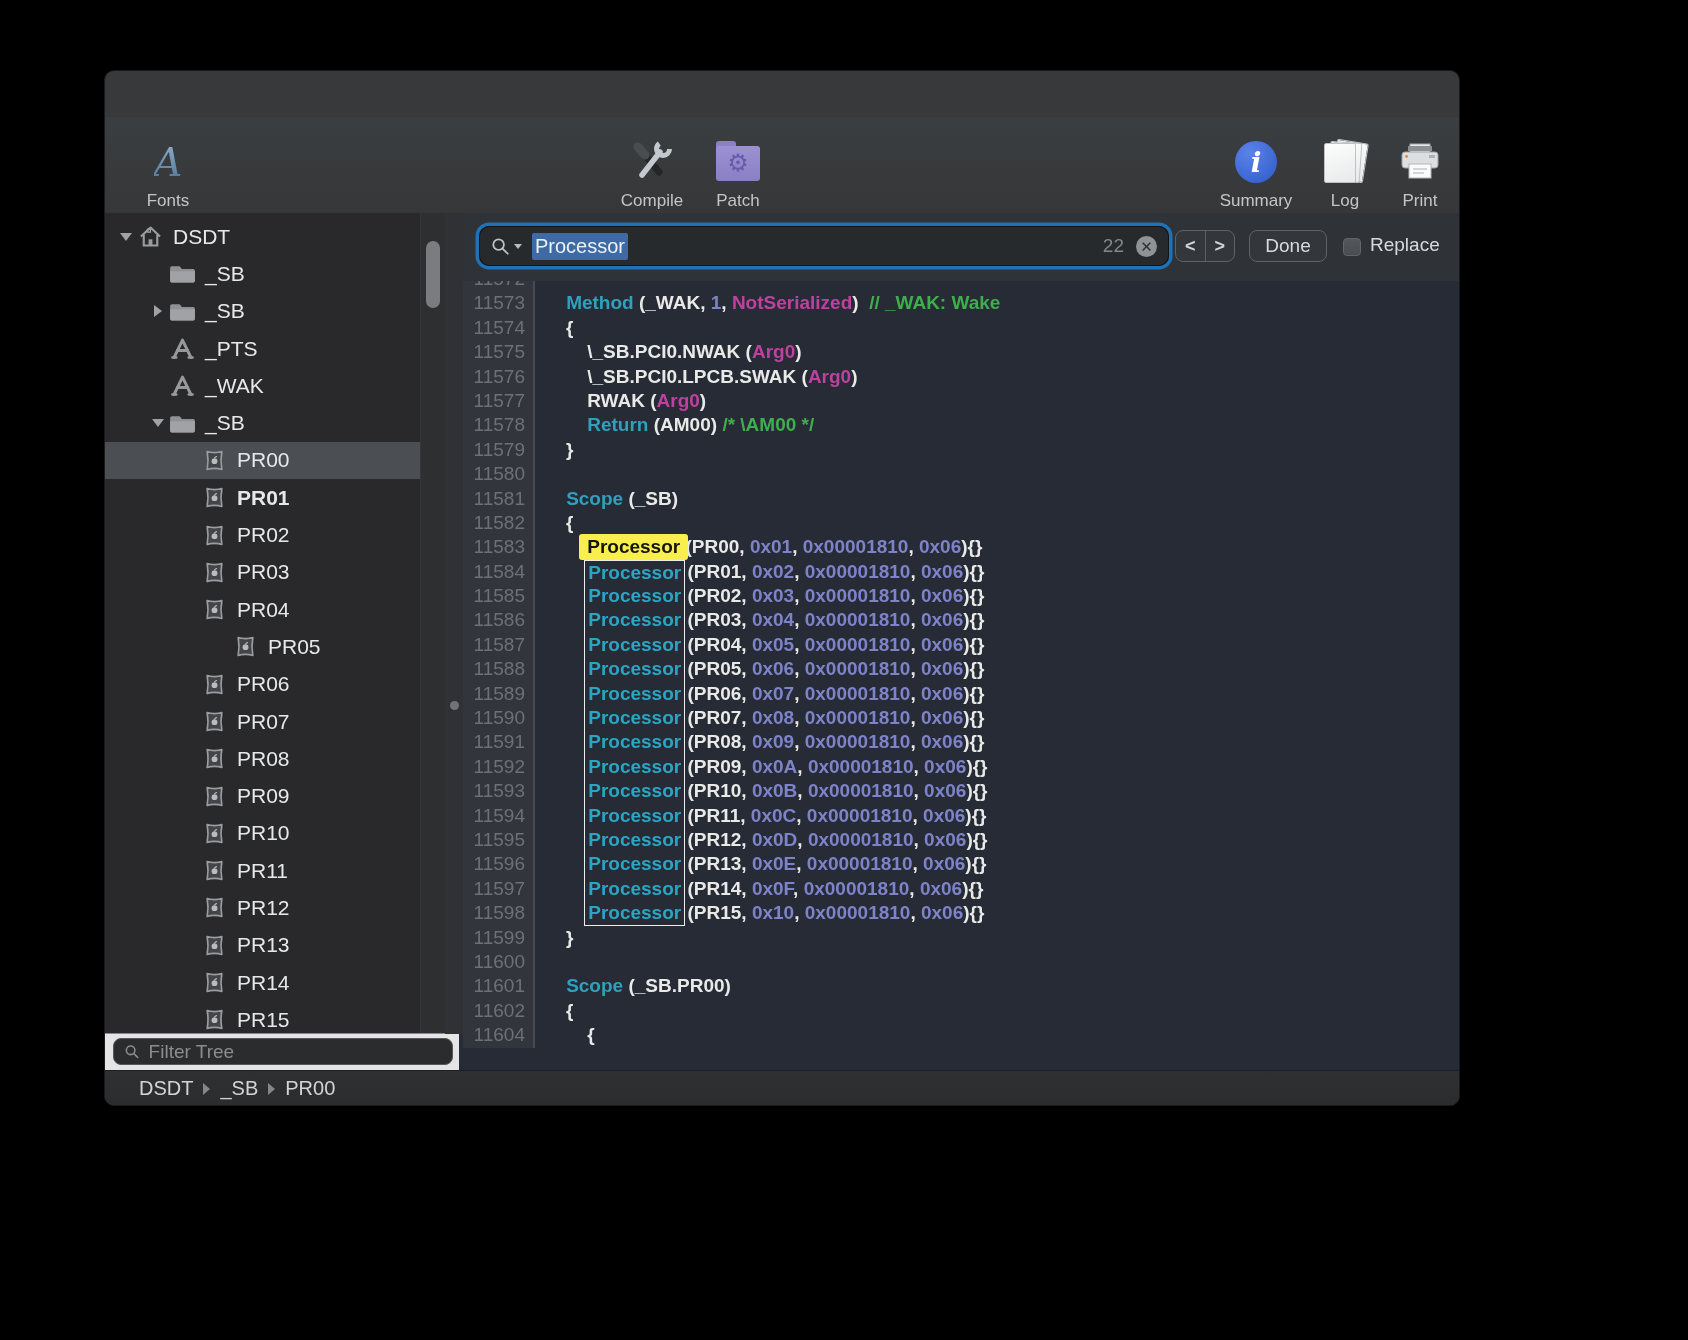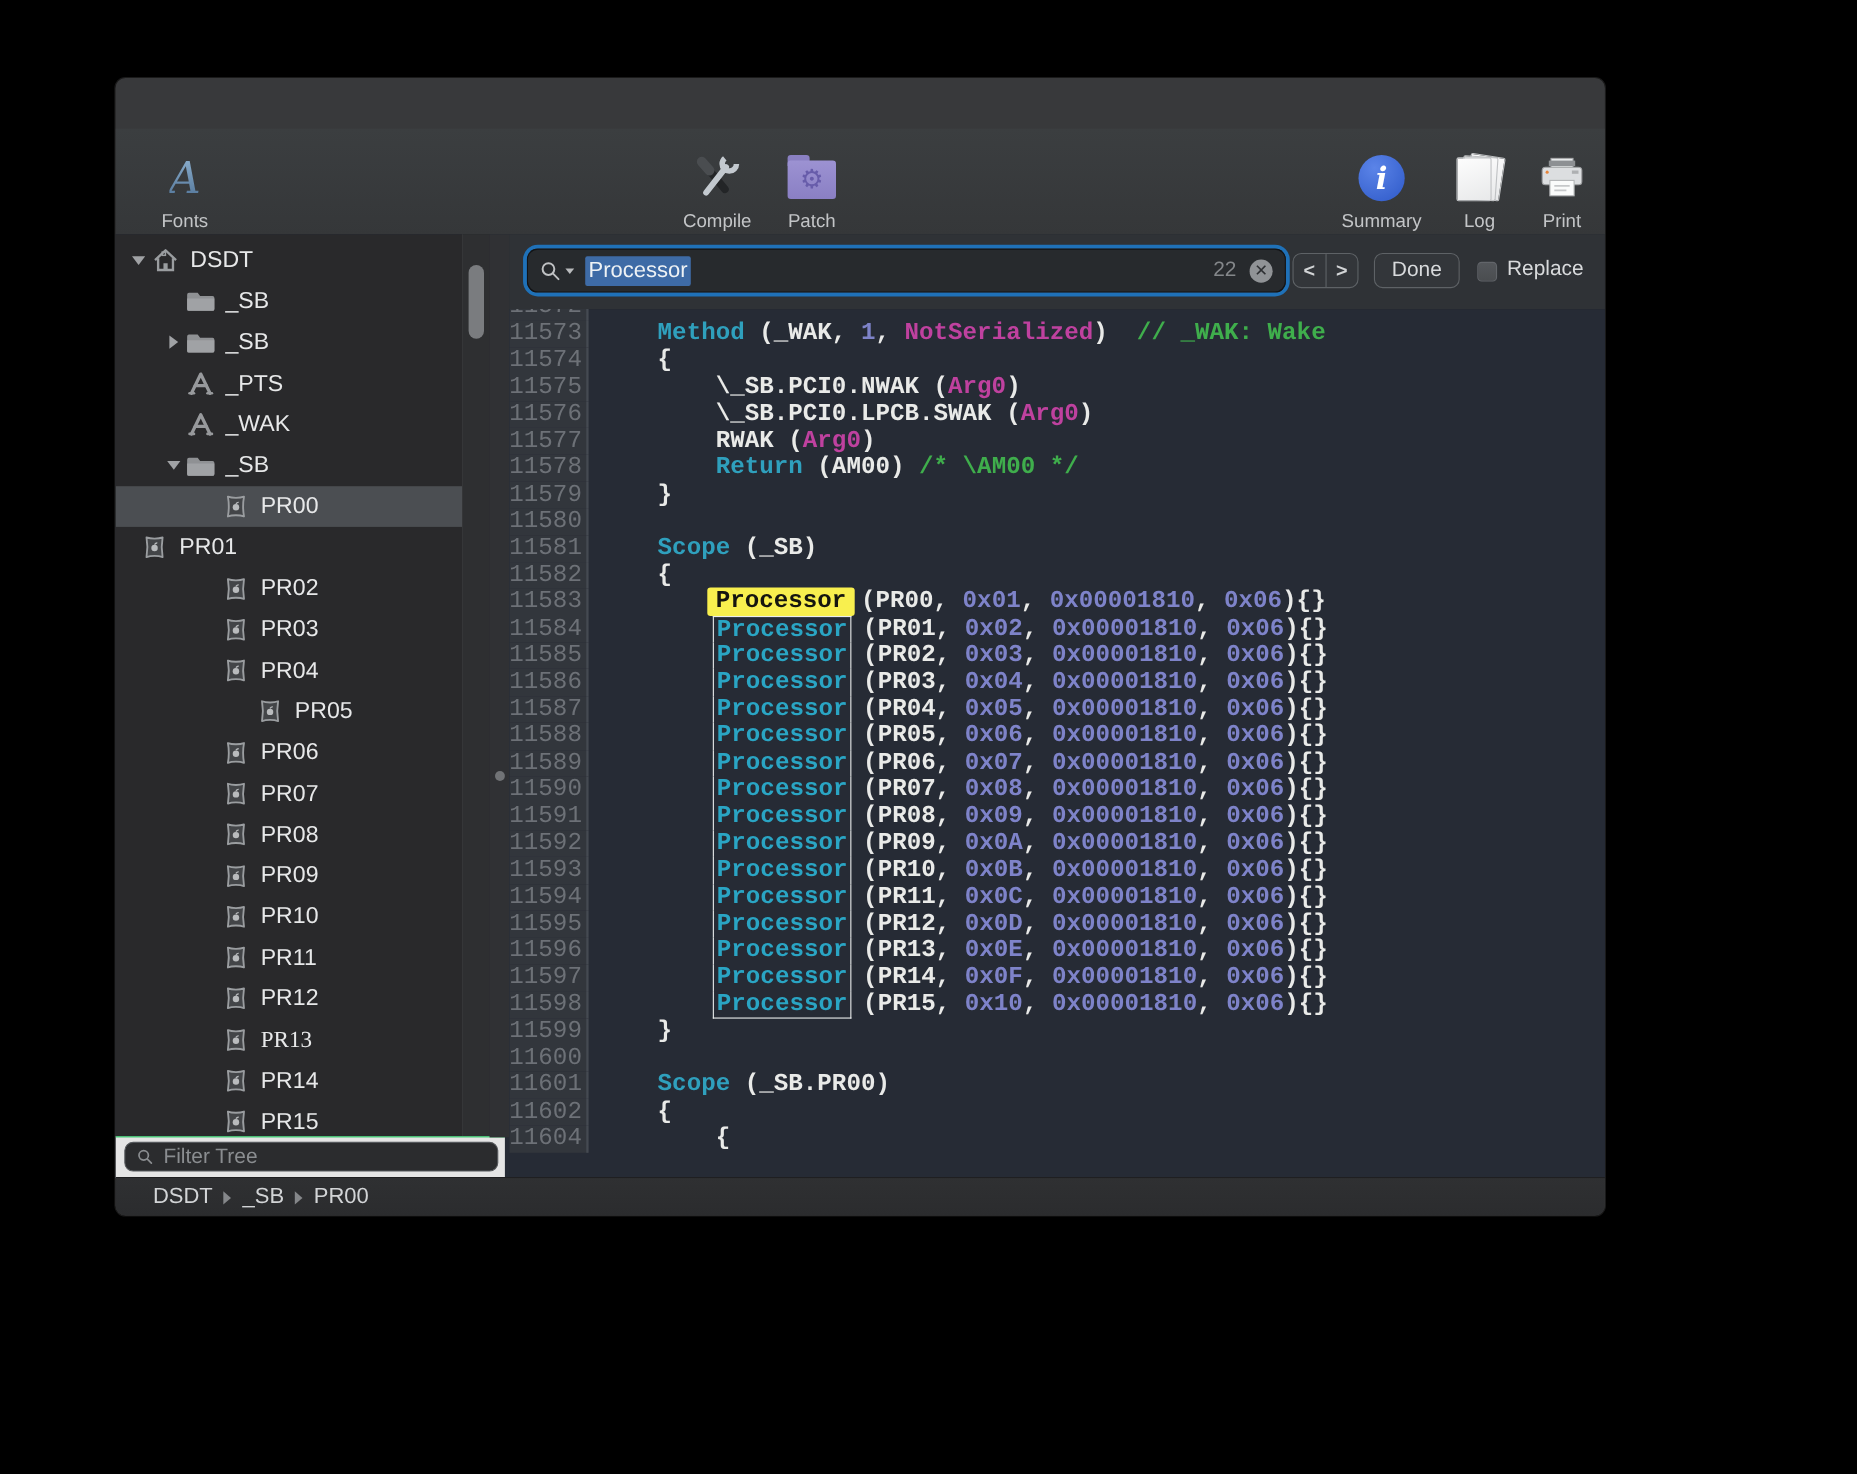--- a/index.html
+++ b/index.html
@@ -74,21 +74,21 @@
   .navseg .cell{flex:1;display:flex;align-items:center;justify-content:center;color:#d2d4d6;font-size:18px;font-weight:600;}
   .navseg .cell:first-child{border-right:1.5px solid #5e6266;}
   .donebtn{position:absolute;left:786px;top:17px;width:78px;height:32px;border:1.5px solid #5e6266;border-radius:8px;background:#33363a;
     color:#d8dadc;font-size:19px;display:flex;align-items:center;justify-content:center;box-sizing:border-box;}
   .replacewrap{position:absolute;left:880px;top:21px;display:flex;align-items:flex-end;gap:9px;}
   .checkbox{width:18px;height:18px;border-radius:4px;background:linear-gradient(#54575b,#4a4d50);border:1px solid #62656a;box-sizing:border-box;}
   .replacelabel{font-size:19px;color:#d8dadc;}
   
   .codearea{position:absolute;left:0;top:68px;right:0;bottom:0;overflow:hidden;background:#262b35;}
   .codeinner{margin-top:-14px;}
-  .cl{display:flex;height:24.4px;line-height:24.4px;font-family:Liberation Mono, monospace;font-size:22px;white-space:pre;font-weight:600;}
+  .cl{display:flex;height:24.4px;line-height:24.4px;font-family:Liberation Sans, sans-serif;font-size:19px;white-space:pre;font-weight:600;}
   .ln{flex:none;width:62px;text-align:right;padding-right:8px;background:#32363c;color:#6d7177;border-right:2px solid #454a52;font-weight:400;}
   .ct{padding-left:10px;}
   .s-p{color:#e9eae8;}
   .s-k{color:#2fa0bd;}
   .s-n{color:#7e83c9;}
   .s-g{color:#bf419f;}
   .s-c{color:#3fae4c;}
   .s-mc{display:inline-block;background:#f8ef4e;color:#15150f;padding:0 8px;margin:0 -8px;height:26px;line-height:26px;
     margin-top:-1px;border-radius:3px;vertical-align:top;position:relative;z-index:2;}
   .s-mo{display:inline-block;color:#2aa5c4;height:24.4px;line-height:24.4px;vertical-align:top;box-sizing:border-box;
@@ -250,21 +250,21 @@
             <span class="disc"></span>
             <span class="ticon">
               <svg width="27" height="27" viewBox="0 0 24 24">
                 <path d="M5.5 4 C9 5.3 15 5.3 18.5 4 C17.6 9 17.6 15 18.5 20 C15 18.7 9 18.7 5.5 20 C6.4 15 6.4 9 5.5 4 Z" fill="#434548" stroke="#9a9da0" stroke-width="1.5" stroke-linejoin="round"></path>
                 <circle cx="12" cy="12.6" r="2.6" fill="#b9bbbd"></circle>
                 <path d="M12 9.8 q1 -1.4 2.2 -1.2" fill="none" stroke="#b9bbbd" stroke-width="1.1"></path>
               </svg>
             </span>
             <span>PR00</span>
           </div>
-          <div class="trow" style="">
+          <div class="trow" style="padding-left: 74px; font-weight: bold;">
             <span class="disc"></span>
             <span class="ticon">
               <svg width="27" height="27" viewBox="0 0 24 24">
                 <path d="M5.5 4 C9 5.3 15 5.3 18.5 4 C17.6 9 17.6 15 18.5 20 C15 18.7 9 18.7 5.5 20 C6.4 15 6.4 9 5.5 4 Z" fill="#434548" stroke="#9a9da0" stroke-width="1.5" stroke-linejoin="round"></path>
                 <circle cx="12" cy="12.6" r="2.6" fill="#b9bbbd"></circle>
                 <path d="M12 9.8 q1 -1.4 2.2 -1.2" fill="none" stroke="#b9bbbd" stroke-width="1.1"></path>
               </svg>
             </span>
             <span>PR01</span>
           </div>
@@ -382,21 +382,21 @@
             <span class="disc"></span>
             <span class="ticon">
               <svg width="27" height="27" viewBox="0 0 24 24">
                 <path d="M5.5 4 C9 5.3 15 5.3 18.5 4 C17.6 9 17.6 15 18.5 20 C15 18.7 9 18.7 5.5 20 C6.4 15 6.4 9 5.5 4 Z" fill="#434548" stroke="#9a9da0" stroke-width="1.5" stroke-linejoin="round"></path>
                 <circle cx="12" cy="12.6" r="2.6" fill="#b9bbbd"></circle>
                 <path d="M12 9.8 q1 -1.4 2.2 -1.2" fill="none" stroke="#b9bbbd" stroke-width="1.1"></path>
               </svg>
             </span>
             <span>PR12</span>
           </div>
-          <div class="trow" style="padding-left: 74px; font-family: Liberation Serif, serif;">
+          <div class="trow" style="padding-left: 74px;">
             <span class="disc"></span>
             <span class="ticon">
               <svg width="27" height="27" viewBox="0 0 24 24">
                 <path d="M5.5 4 C9 5.3 15 5.3 18.5 4 C17.6 9 17.6 15 18.5 20 C15 18.7 9 18.7 5.5 20 C6.4 15 6.4 9 5.5 4 Z" fill="#434548" stroke="#9a9da0" stroke-width="1.5" stroke-linejoin="round"></path>
                 <circle cx="12" cy="12.6" r="2.6" fill="#b9bbbd"></circle>
                 <path d="M12 9.8 q1 -1.4 2.2 -1.2" fill="none" stroke="#b9bbbd" stroke-width="1.1"></path>
               </svg>
             </span>
             <span>PR13</span>
           </div>

